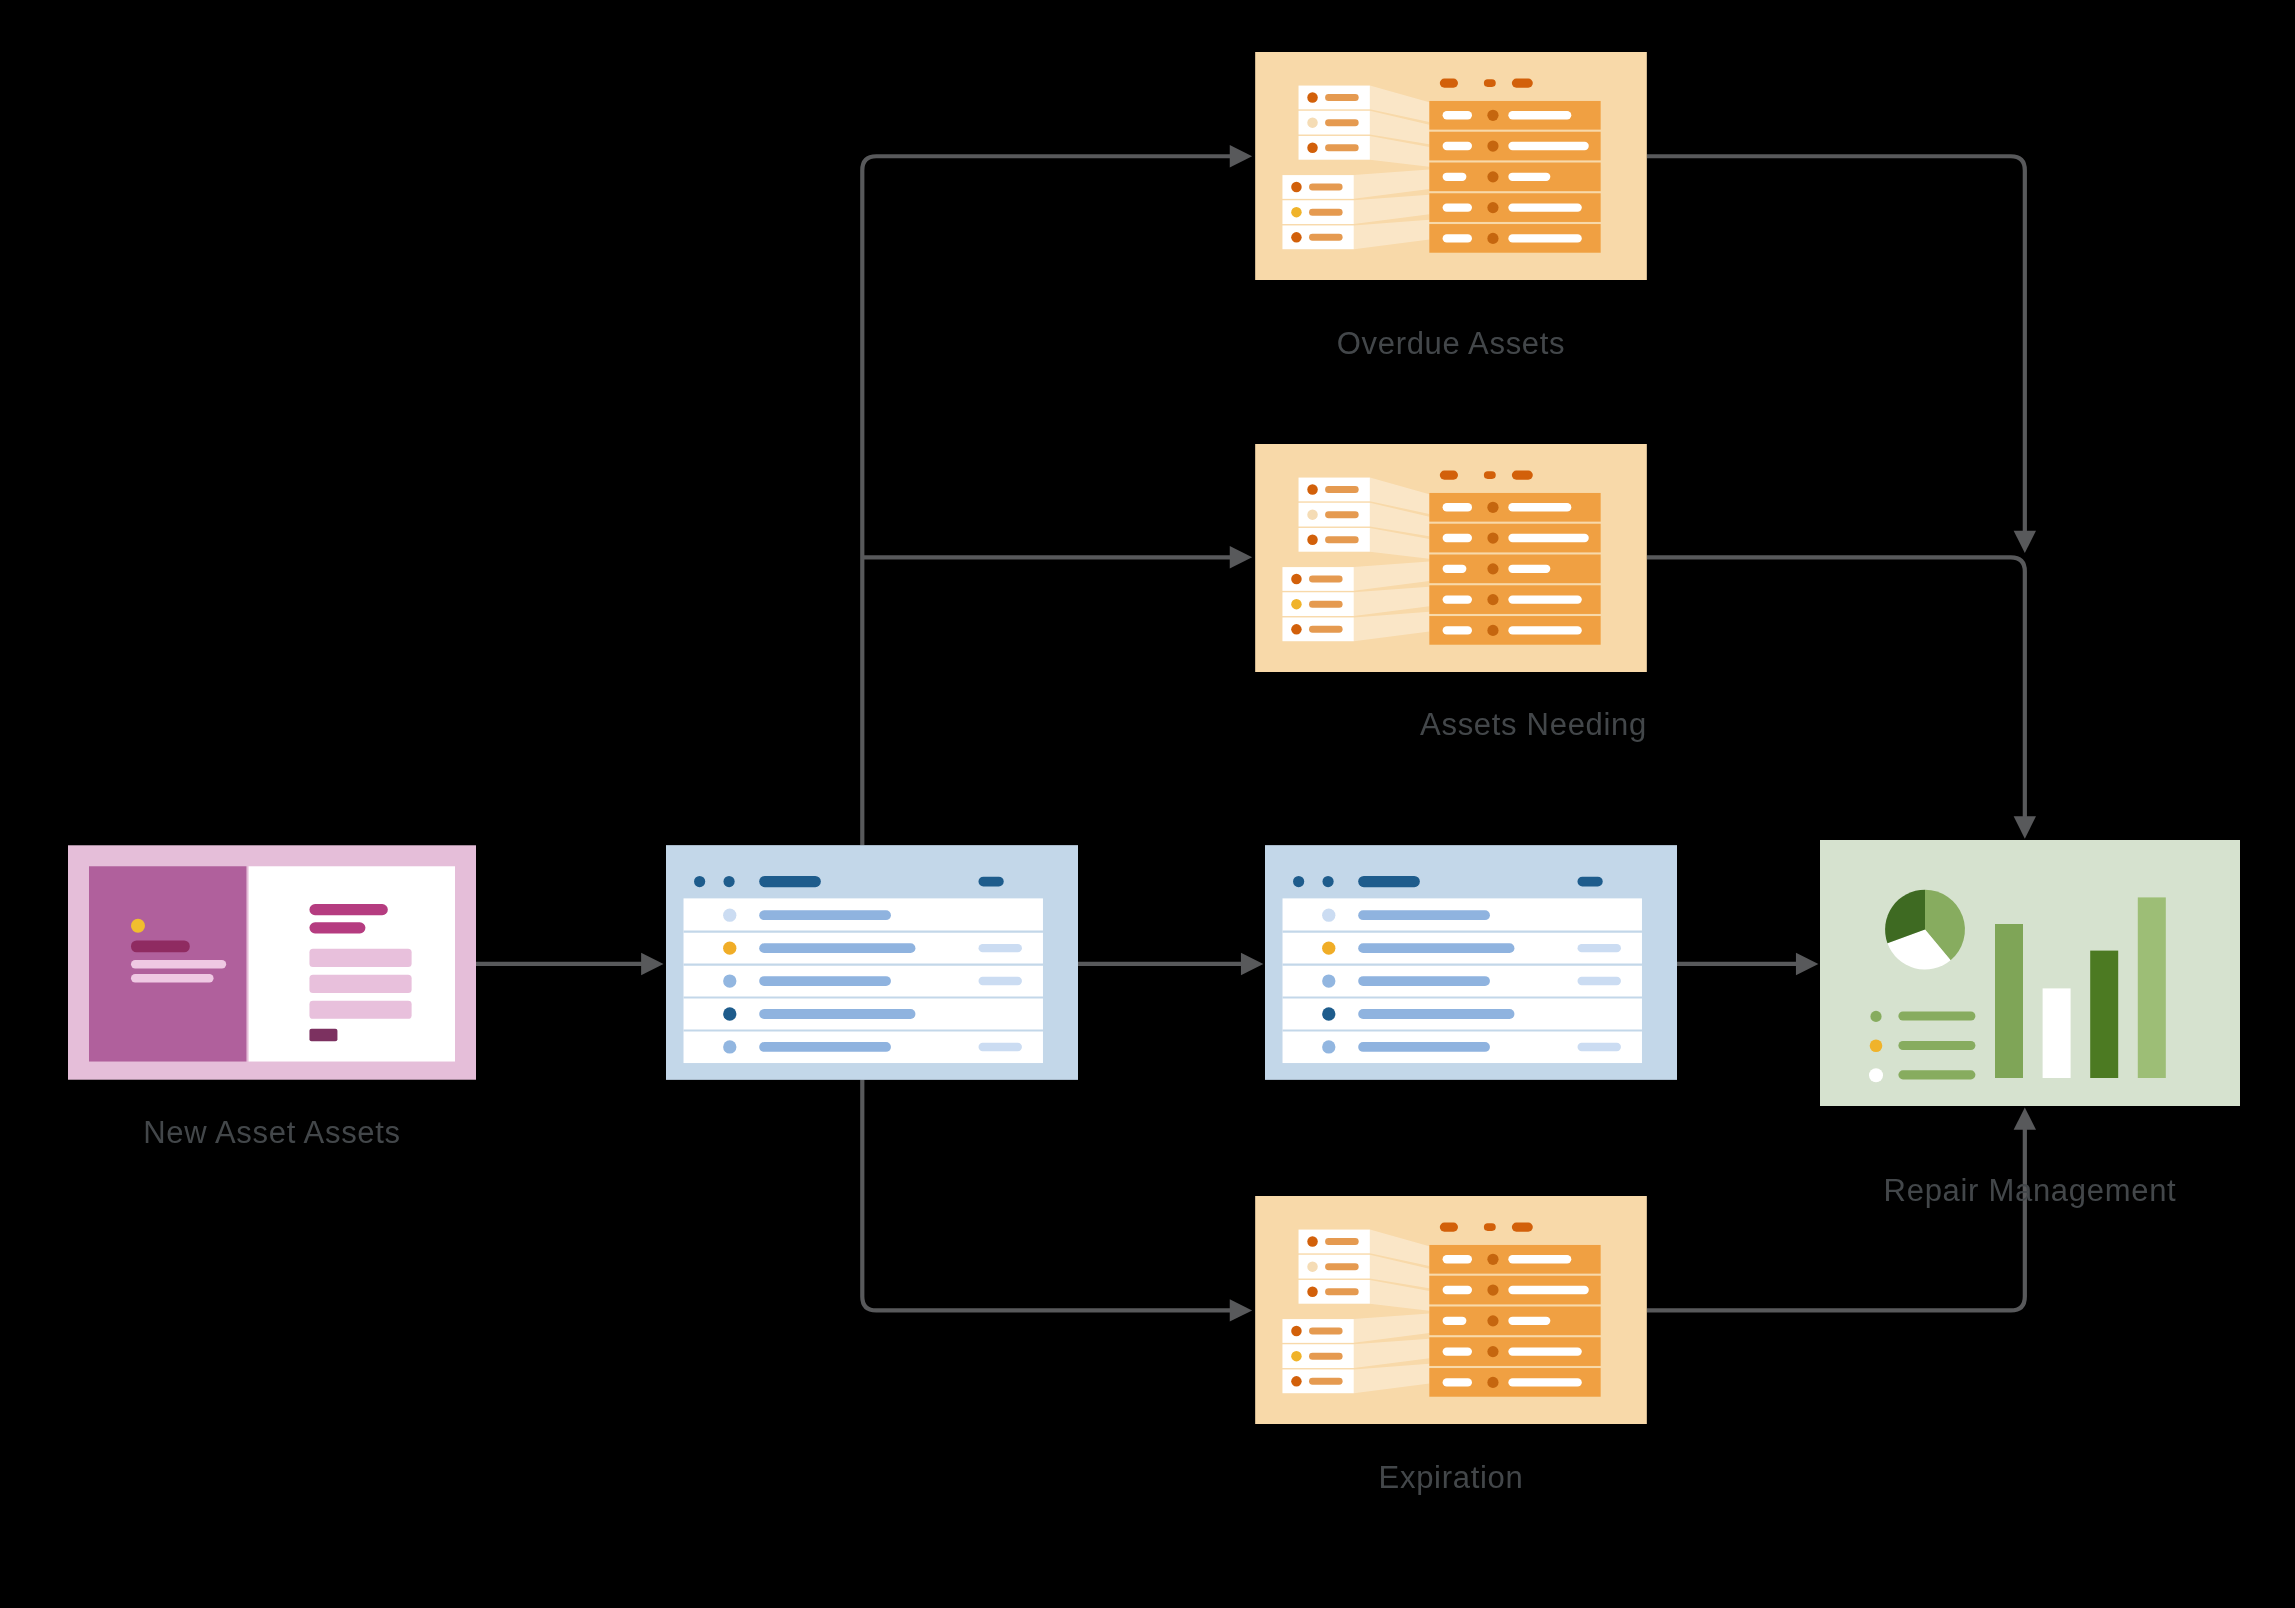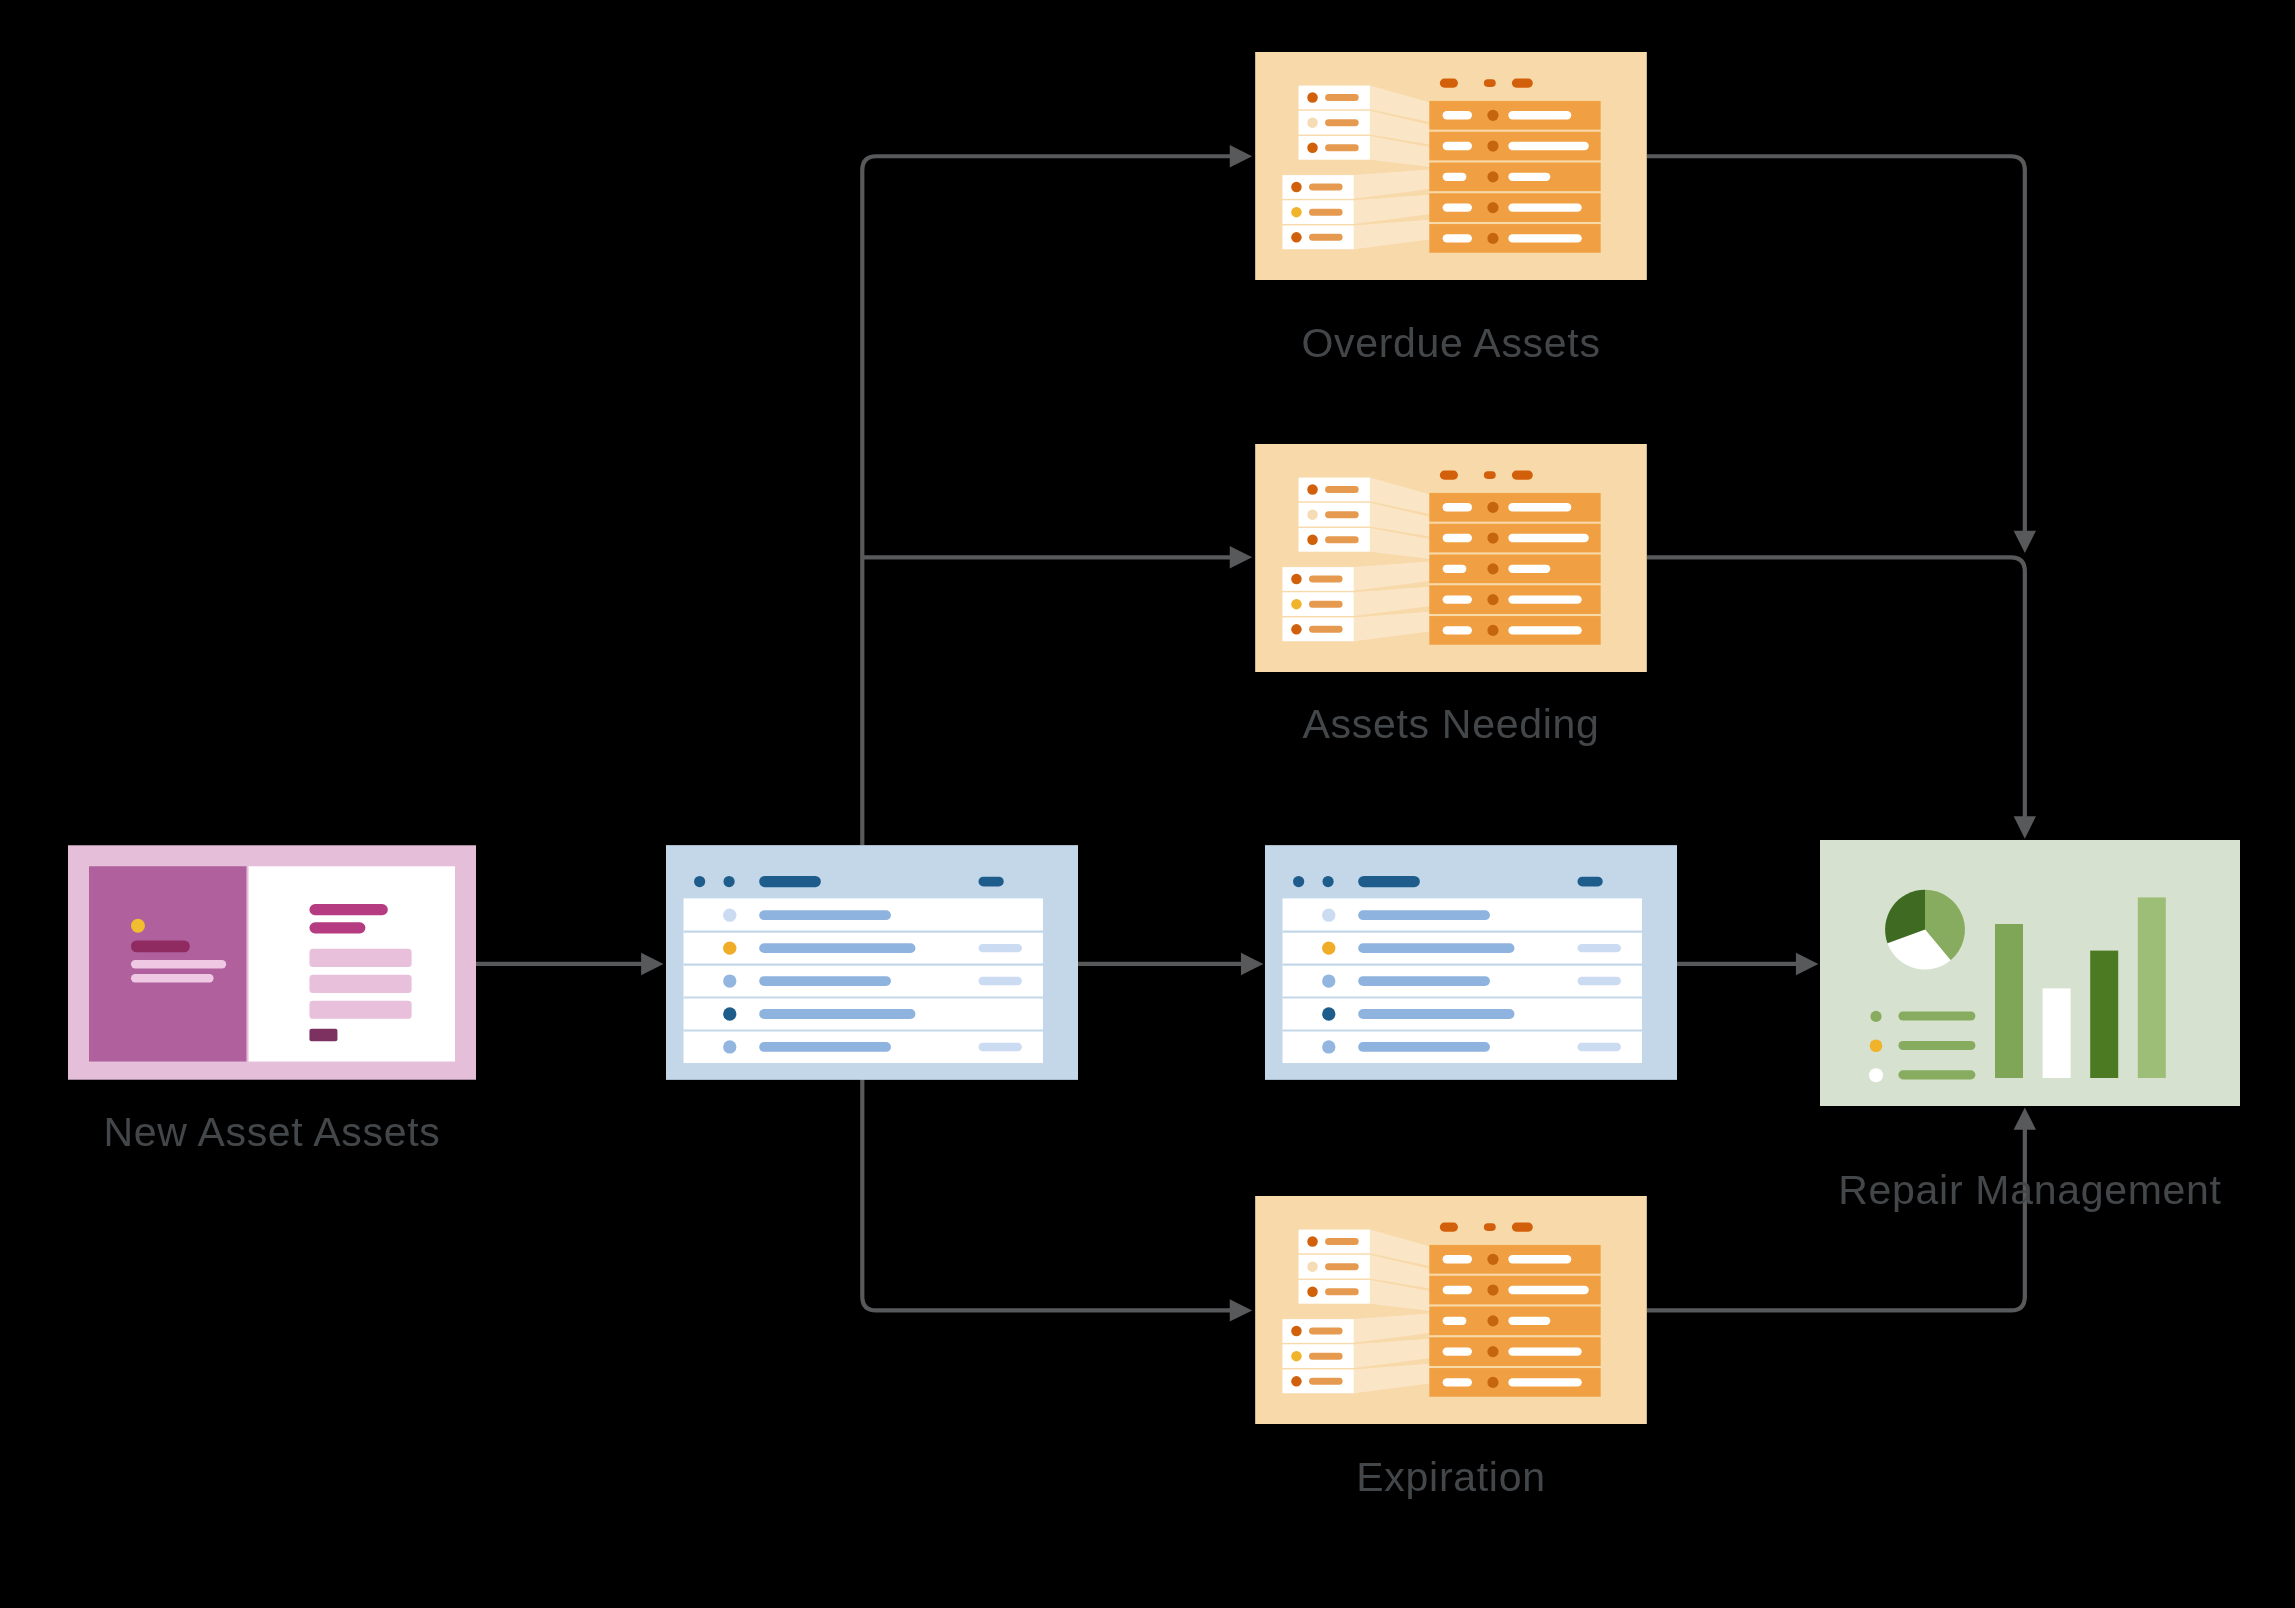--- a/index.html
+++ b/index.html
@@ -2,21 +2,21 @@
 <html style="font-size:11.2px"><head>
 <meta charset="utf-8">
 <style>
   html,body{margin:0;padding:0;background:#000;}
   #canvas{position:relative;width:2295px;height:1608px;background:#000;overflow:hidden;
           font-family:"Liberation Sans",sans-serif;}
   #connectors{position:absolute;left:0;top:0;width:2295px;height:1608px;}
   .node{position:absolute;}
   .node svg{display:block;width:100%;height:100%;}
   .lbl{position:absolute;text-align:center;color:#43474A;
-       font-family:"Liberation Sans",sans-serif;font-size:41px;line-height:55px;
+       font-family:"Liberation Sans",sans-serif;font-size:31px;line-height:55px;
        font-weight:400;letter-spacing:0.7px;}
   .lbl span{display:block;}
 </style>
 </head>
 <body>
 
 <div id="canvas">
 
   <svg id="connectors" viewBox="0 0 3279 2297" xmlns="http://www.w3.org/2000/svg">
     <g stroke="#58595B" stroke-width="6" fill="none">
@@ -228,21 +228,21 @@
           <rect x="362" y="128.5" width="115" height="12" rx="6"></rect>
         <rect x="268" y="172.5" width="34" height="12" rx="6"></rect>
           <rect x="362" y="172.5" width="60" height="12" rx="6"></rect>
         <rect x="268" y="216.5" width="42" height="12" rx="6"></rect>
           <rect x="362" y="216.5" width="105" height="12" rx="6"></rect>
         <rect x="268" y="260.5" width="42" height="12" rx="6"></rect>
           <rect x="362" y="260.5" width="105" height="12" rx="6"></rect>
       </g>
     </svg>
   </div>
-  <div class="lbl" style="left:1255px;top:697px;width:392px;">
+  <div class="lbl" style="left:1255px;top:697px;width:392px;text-align:right;">
     <span>Assets Needing</span>
   </div>
 
   <div class="node" style="left:1265px;top:845px;width:412px;height:235px;">
     <svg viewBox="0 0 588 335" xmlns="http://www.w3.org/2000/svg">
       <rect width="588" height="335" fill="#C3D7E9"></rect>
       <circle cx="48" cy="52" r="8" fill="#1E5C8C"></circle>
       <circle cx="90" cy="52" r="8" fill="#1E5C8C"></circle>
       <rect x="133" y="44" width="88" height="16" rx="8" fill="#1E5C8C"></rect>
       <rect x="446" y="45" width="36" height="14" rx="7" fill="#1E5C8C"></rect>

